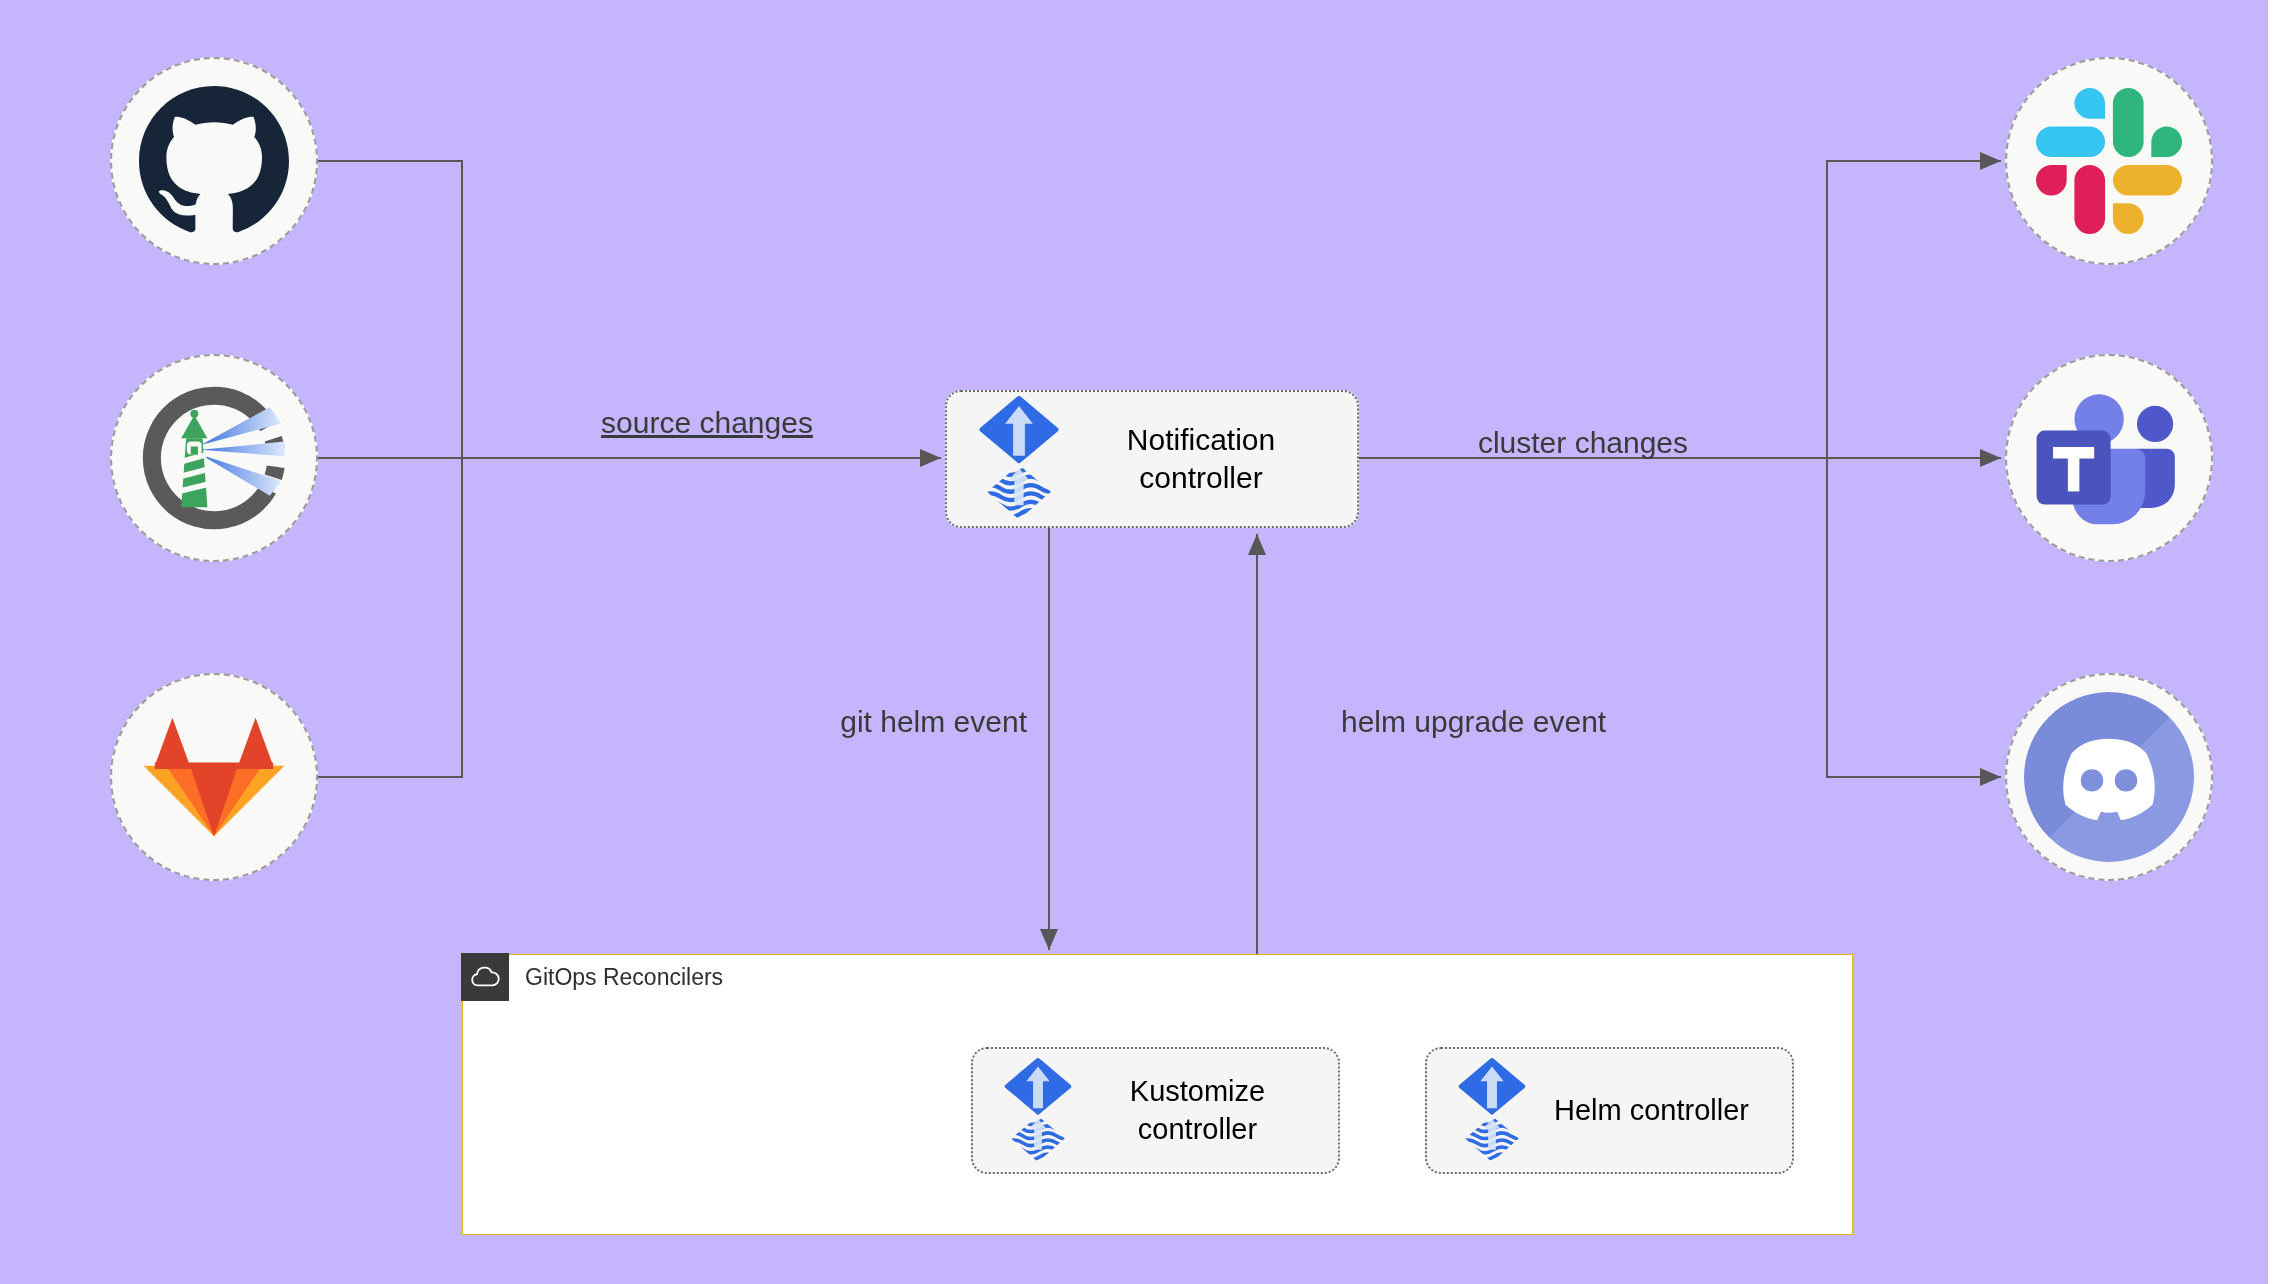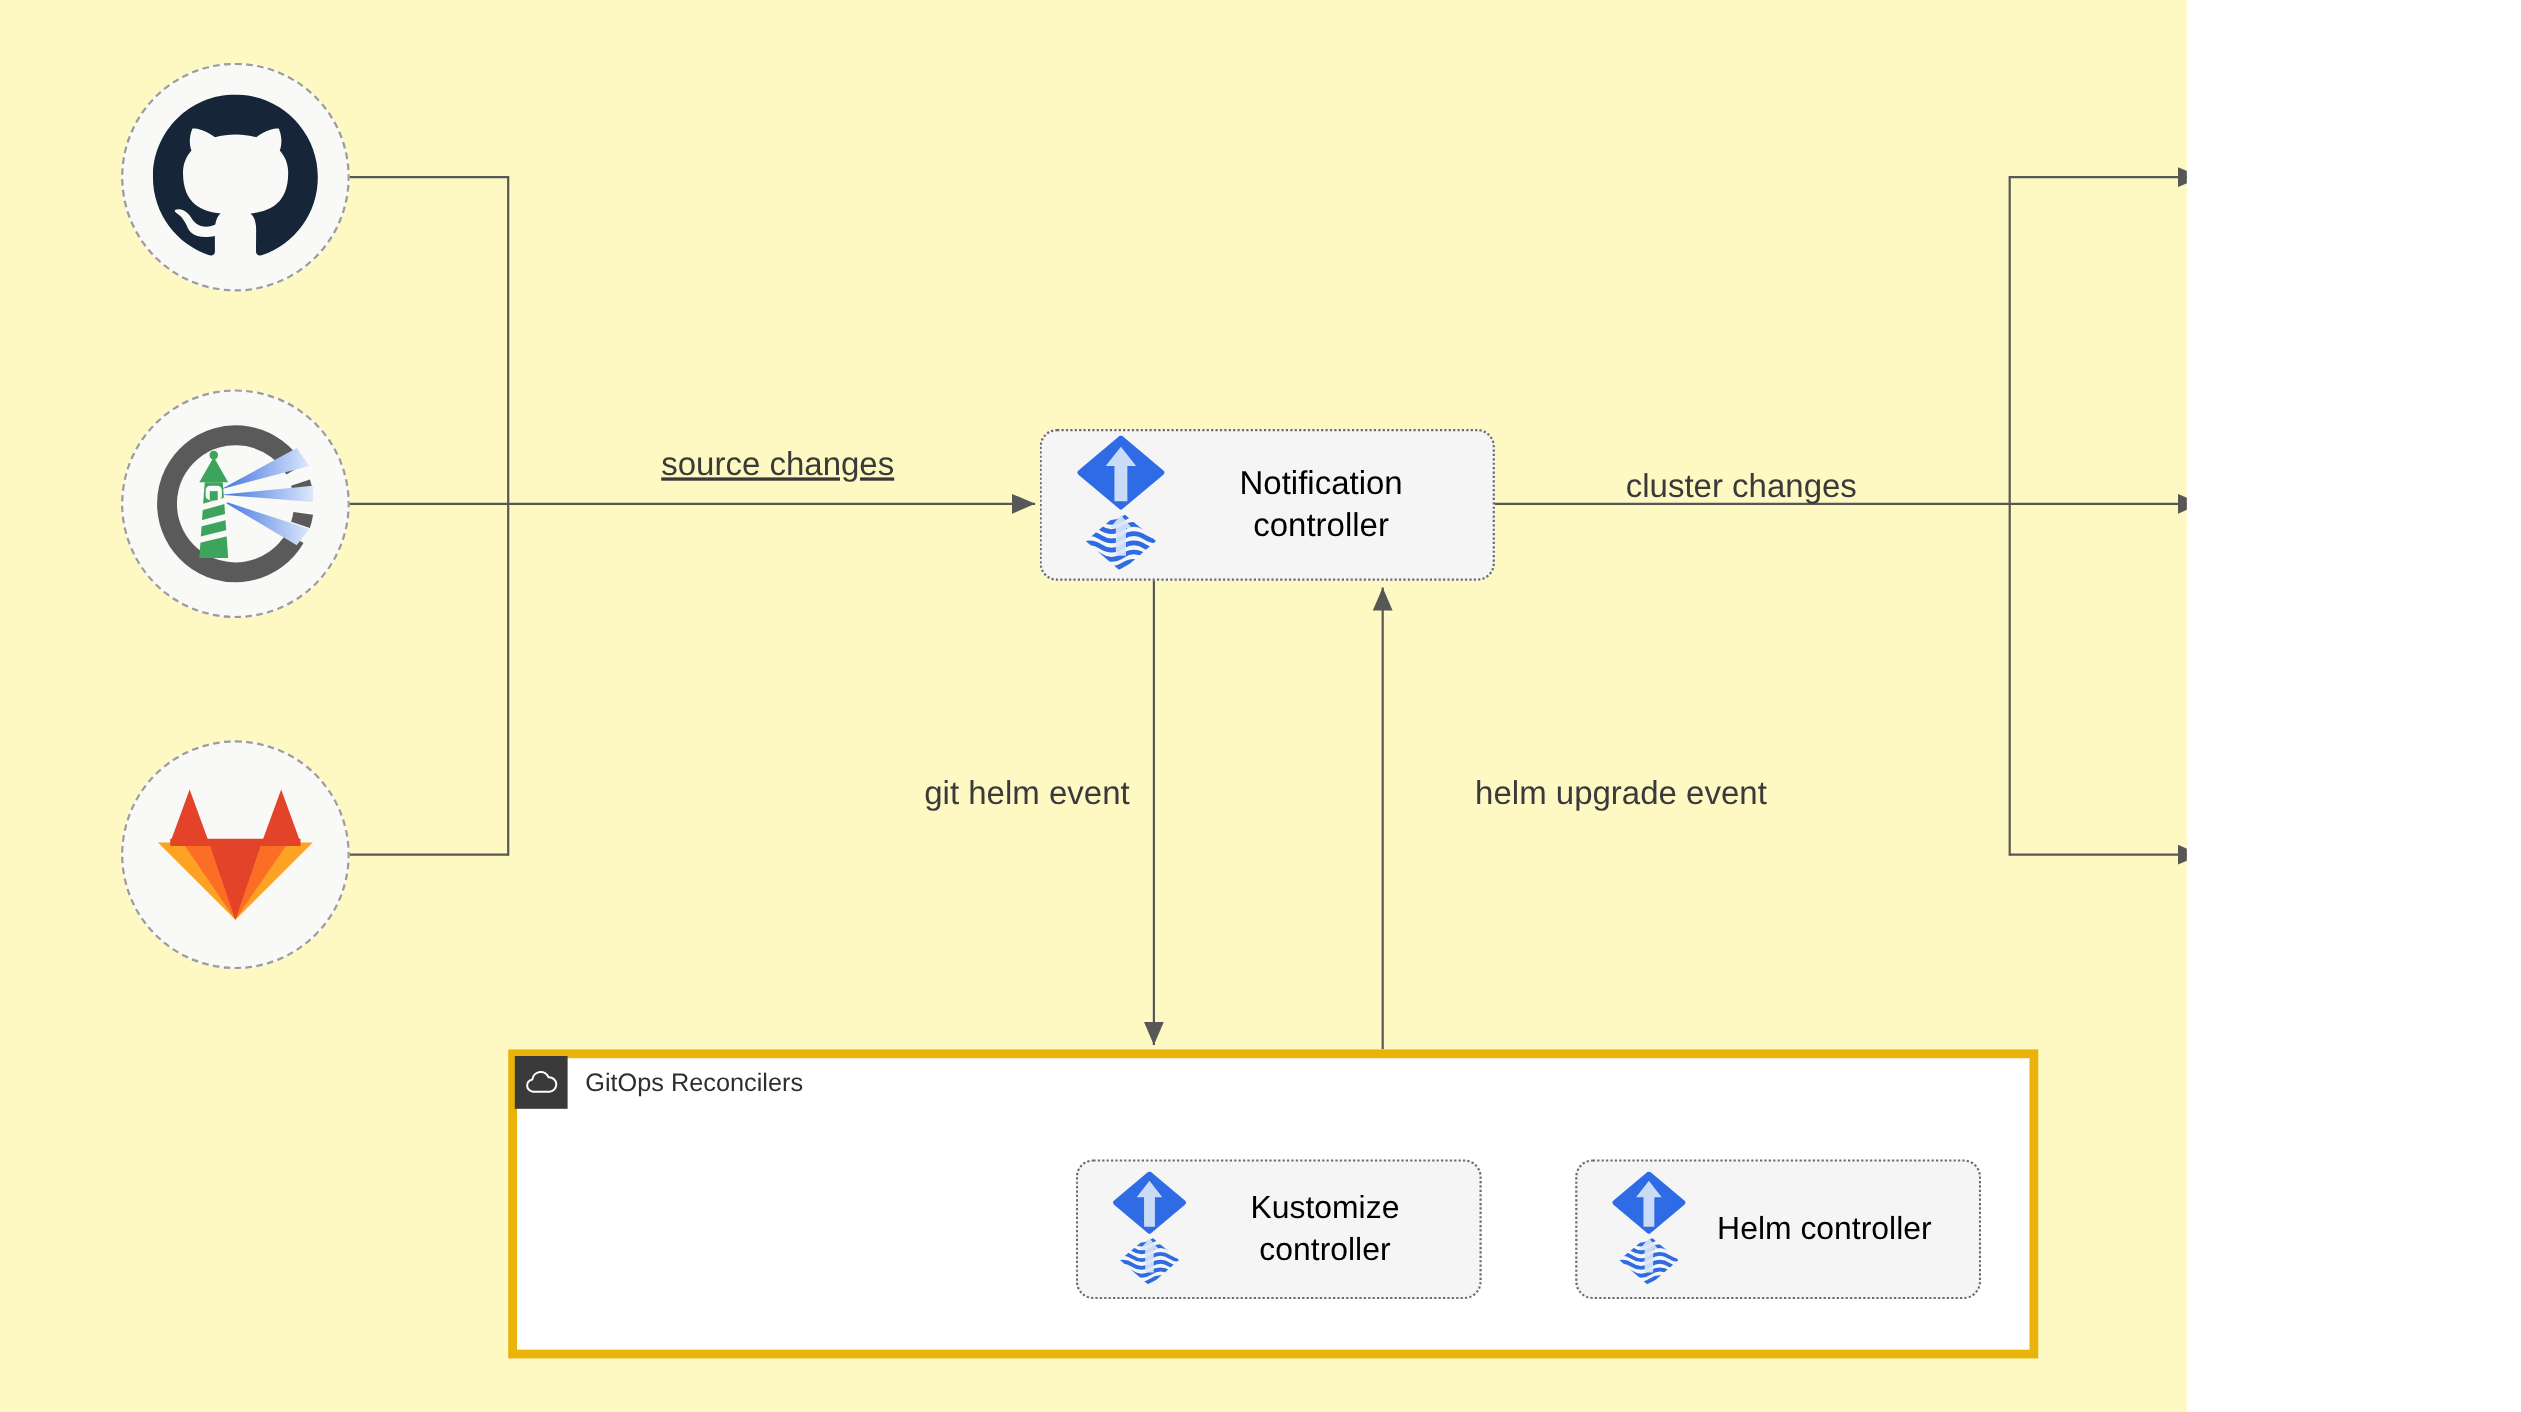--- a/index.html
+++ b/index.html
@@ -1,17 +1,17 @@
 <!DOCTYPE html>
 <html><head>
 <meta charset="utf-8">
 <style>
   html,body{margin:0;padding:0;background:#ffffff;}
   #canvas{
-    position:relative;width:1988px;height:1284px;background:#fef9c3;overflow:hidden;
+    position:relative;width:2268px;height:1284px;background:#c4b5fd;overflow:hidden;
     font-family:"Liberation Sans", sans-serif;
   }
   .wires{position:absolute;left:0;top:0;pointer-events:none;}
   .circle-node{
     position:absolute;width:208px;height:208px;border-radius:50%;
     border:2px dashed #9c9c9c;background:#f9f9f7;box-sizing:border-box;
     display:flex;align-items:center;justify-content:center;
   }
   .ctrl-box{
     position:absolute;background:#f5f5f5;border:2px dotted #6b6b6b;border-radius:16px;
@@ -20,21 +20,21 @@
   .ctrl-label{
     flex:1;text-align:center;color:#000000;font-size:29px;line-height:1.28;
     padding-right:6px;
   }
   #notification-box .ctrl-label{font-size:30px;}
   .edge-label{
     position:absolute;font-size:30px;color:#3a3a3a;white-space:nowrap;
   }
   .gitops-box{
     position:absolute;left:462px;top:954px;width:1391px;height:281px;
-    border:8px solid #eab308;background:#ffffff;box-sizing:border-box;
+    border:1px solid #eab308;background:#ffffff;box-sizing:border-box;
   }
   .gitops-tab{
     position:absolute;left:-2px;top:-2px;width:48px;height:48px;background:#3a3a3a;
     display:flex;align-items:center;justify-content:center;
   }
   .gitops-title{
     position:absolute;left:62px;top:-2px;height:48px;display:flex;align-items:center;
     font-size:23px;color:#2e2e2e;
   }
   .inner-box{top:92px;width:369px;height:127px;}

